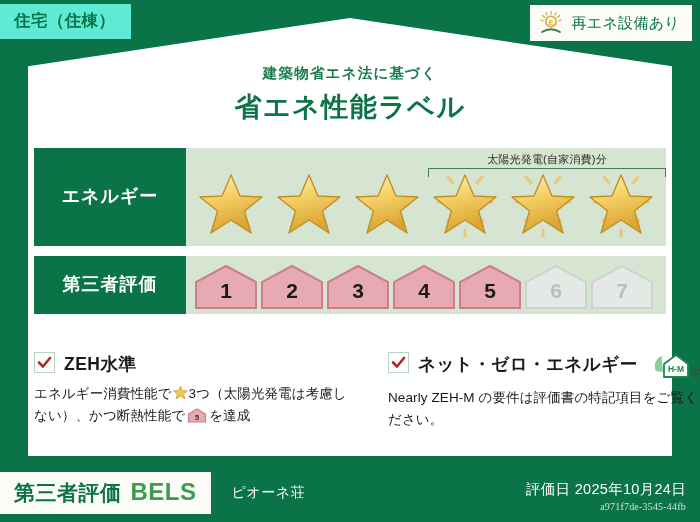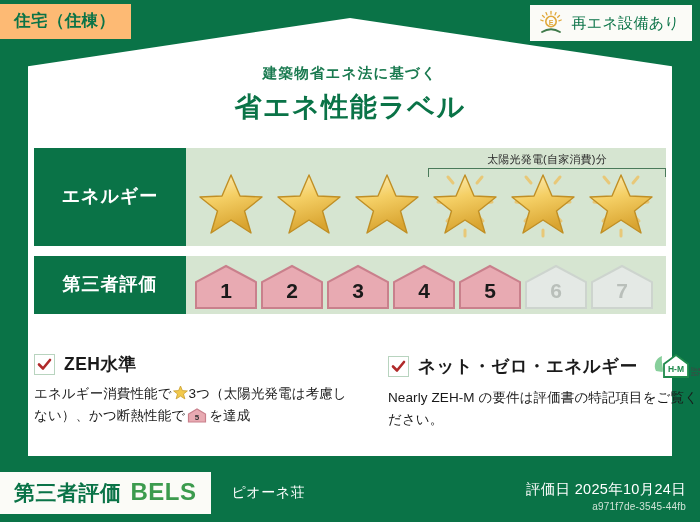--- a/index.html
+++ b/index.html
@@ -22,21 +22,21 @@
     position: absolute;
     left: 28px; top: 18px;
     width: 644px; height: 438px;
     background: #ffffff;
     clip-path: polygon(0% 11%, 50% 0%, 100% 11%, 100% 100%, 0% 100%);
   }
 
   
   .top-tag {
     position: absolute; left: 0; top: 4px;
-    background: #fdba74;
+    background: #5eead4;
     padding: 6px 16px 7px 14px;
     z-index: 6;
   }
   .top-tag-label {
     font-size: 16.5px; font-weight: bold; color: #0a7347;
     letter-spacing: 0.4px; white-space: nowrap;
   }
 
   
   .top-badge {
@@ -137,21 +137,21 @@
 
   
   .features {
     position: absolute; left: 34px; top: 352px; width: 632px;
     display: flex; z-index: 5;
   }
   .feature { position: relative; }
   .feature.left  { flex: 0 0 330px; padding-right: 12px; }
   .feature.right { flex: 1 1 auto; padding-left: 24px; border-left: none; }
 
-  .feature-head { display: flex; align-items: center; gap: 9px; margin-bottom: 7px; }
+  .feature-head { display: flex; align-items: flex-start; gap: 9px; margin-bottom: 7px; }
   .check-box {
     width: 21px; height: 21px; flex: 0 0 21px;
     border: 1.5px solid #b8d4bf; background: #ffffff;
     display: flex; align-items: center; justify-content: center;
   }
   .check-box svg { width: 15px; height: 15px; }
   .feature-title {
     font-size: 17.5px; font-weight: bold; color: #1a1a1a;
     letter-spacing: 0.5px; white-space: nowrap;
   }
@@ -175,21 +175,21 @@
   }
   .bels-jp { font-size: 21px; font-weight: bold; color: #0a7347; letter-spacing: 0.5px; }
   .bels-en { font-size: 24px; font-weight: bold; color: #3c9b4e; letter-spacing: 0.5px; }
   .building-name { font-size: 14px; color: #ffffff; letter-spacing: 0.5px; }
 
   .footer-right {
     position: absolute; right: 14px; bottom: 10px;
     text-align: right; z-index: 6;
   }
   .eval-date { font-size: 14.5px; color: #ffffff; letter-spacing: 0.3px; }
-  .eval-id { font-size: 10px; color: #cfe3d6; letter-spacing: 0.2px; margin-top: 2px; }
+  .eval-id { font-size: 10px; color: #cfe3d6; letter-spacing: 0.2px; margin-top: 2px; font-family: Liberation Serif, serif; }
 </style>
 </head>
 <body>
 
 <div class="backdrop"></div>
 <div class="white-panel"></div>
 
 <div class="top-tag">
   <div class="top-tag-label">住宅（住棟）</div>
 </div>

